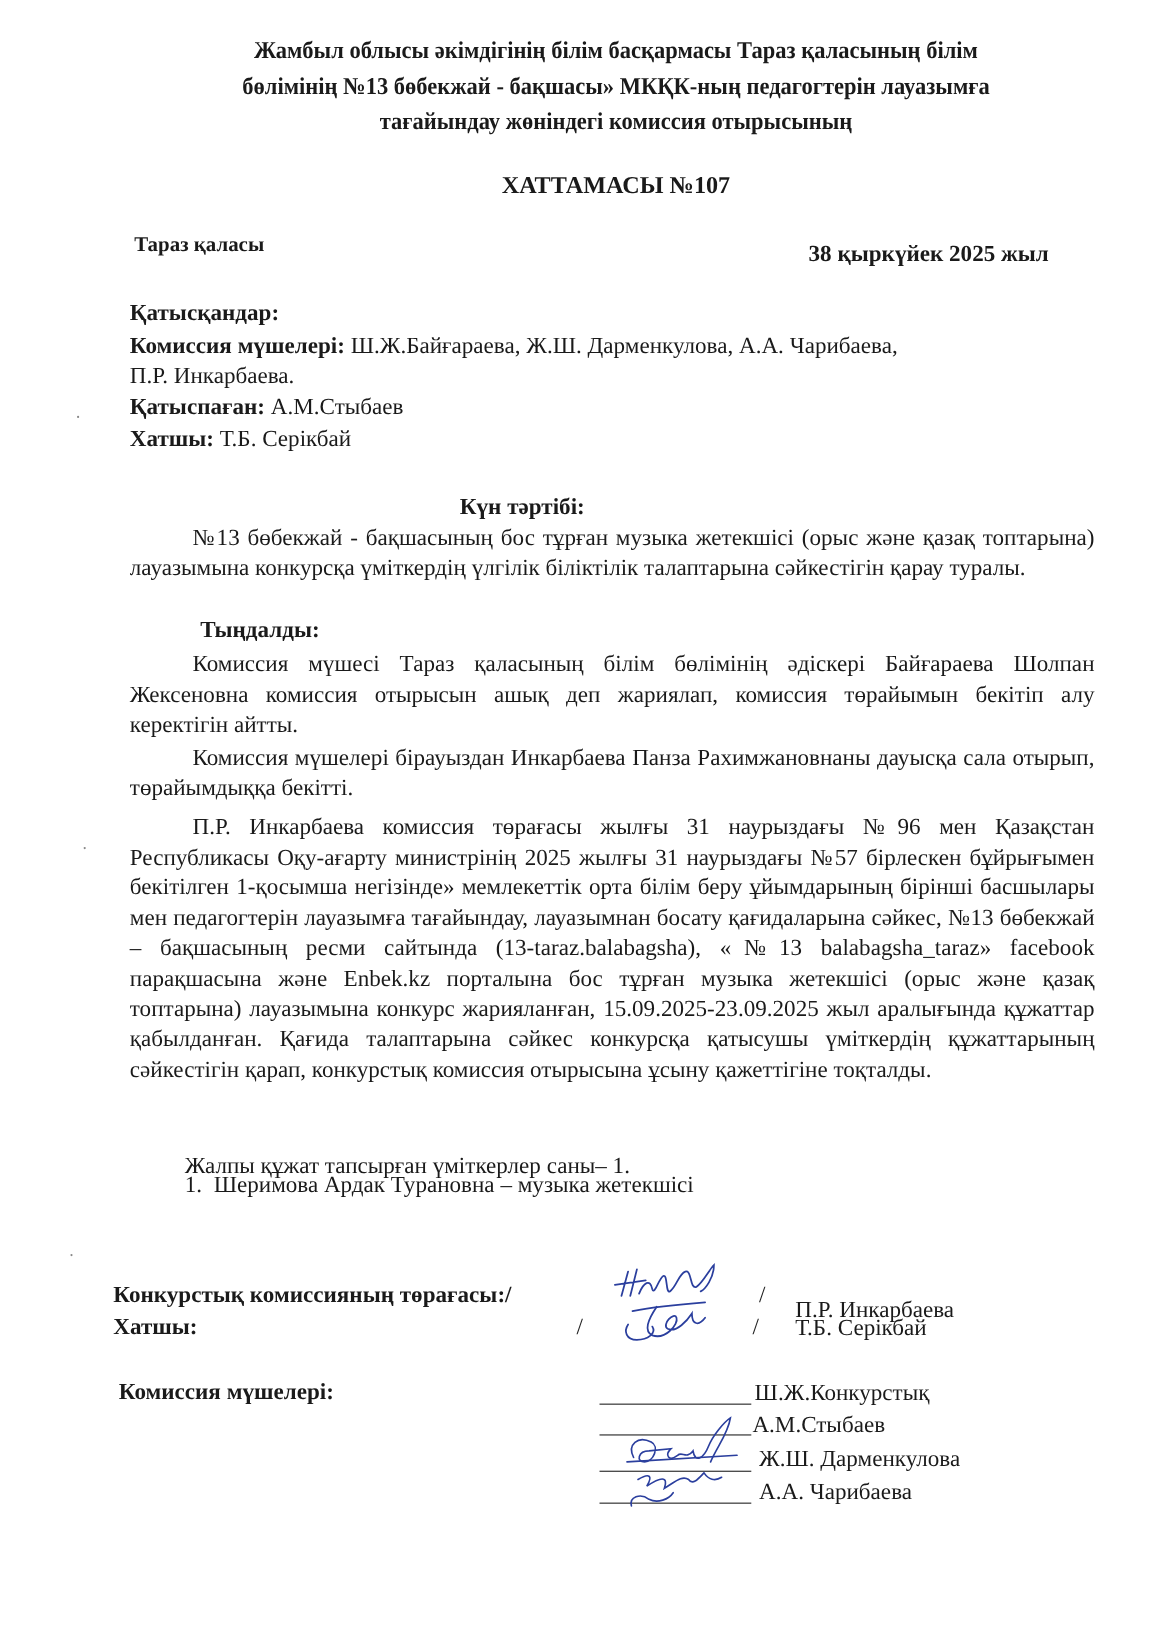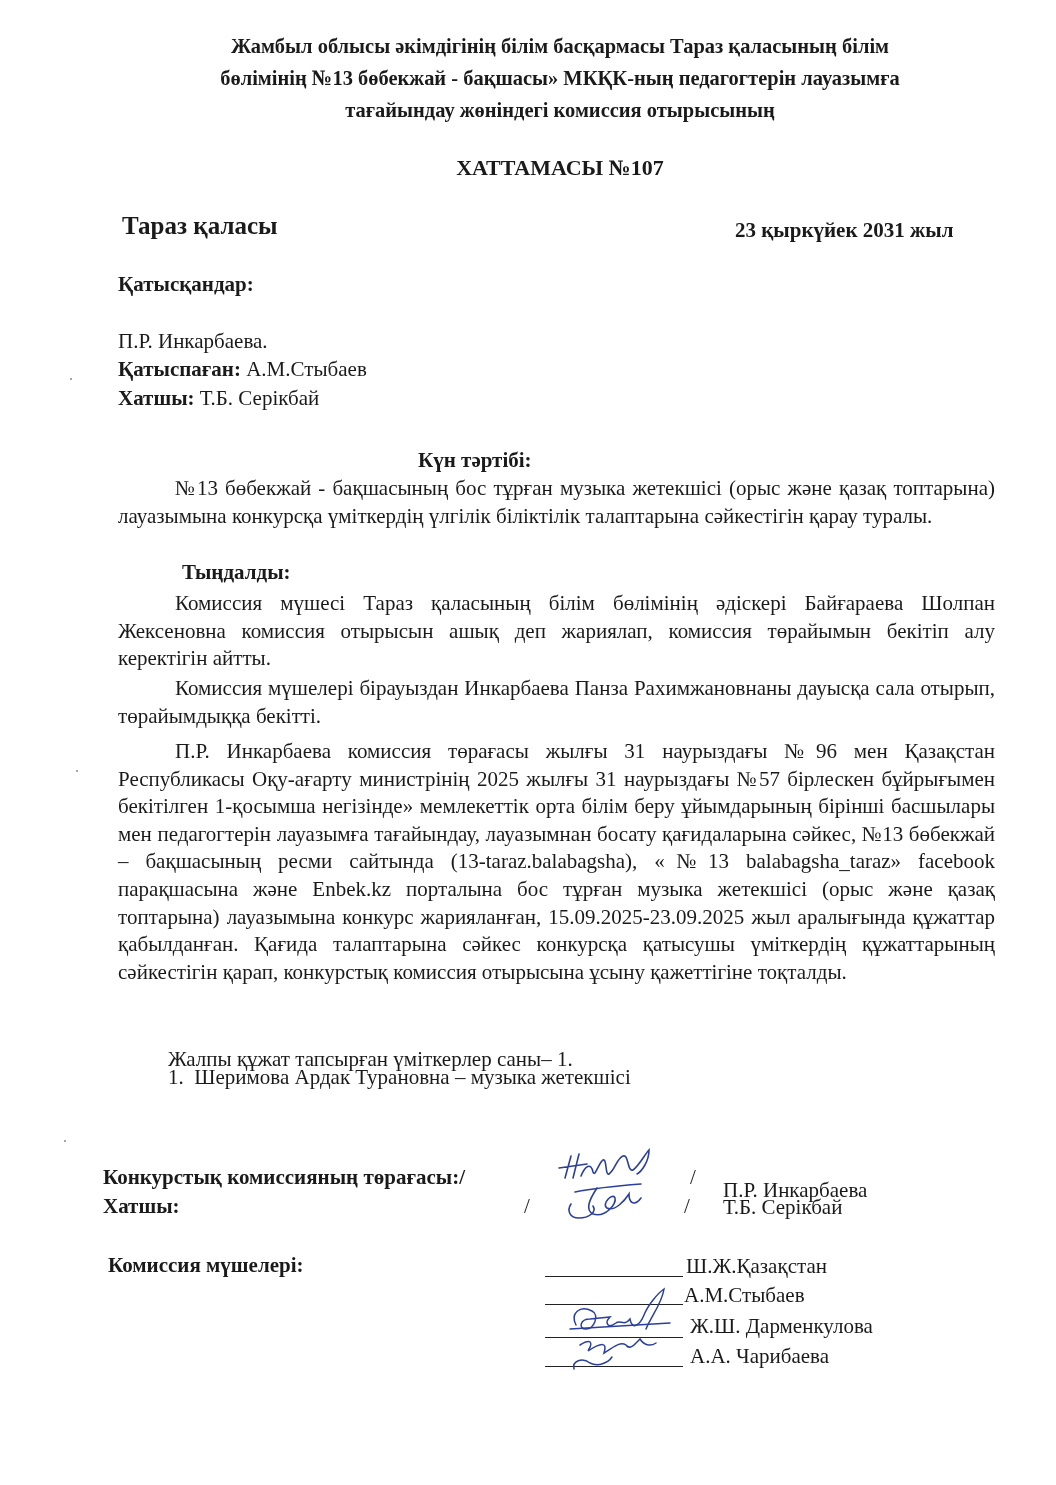--- a/index.html
+++ b/index.html
@@ -38,25 +38,28 @@
 <div class="page">
 
   <div class="title-block">
     <div>Жамбыл облысы әкімдігінің білім басқармасы  Тараз қаласының білім</div>
     <div>бөлімінің  №13 бөбекжай - бақшасы»  МКҚК-ның педагогтерін лауазымға</div>
     <div>тағайындау жөніндегі комиссия отырысының</div>
   </div>
 
   <div class="protocol">ХАТТАМАСЫ №107</div>
 
-  <div class="abs b line" style="left:122px; top:212px; font-size:25px;">Тараз қаласы</div>
-  <div class="abs b line" style="left:735px; top:218px; font-size:21px;">23 қыркүйек 2031 жыл</div>
+  <div class="abs b line" style="left:122px; top:212px; font-size:19px;">Тараз қаласы</div>
+  <div class="abs b line" style="left:735px; top:218px; font-size:21px;">38 қыркүйек 2025 жыл</div>
 
   <div class="abs b line" style="left:118px; top:272px;">Қатысқандар:</div>
 
+  <div class="abs line" style="left:118px; top:302px;">
+    <span class="b">Комиссия мүшелері:</span><span> Ш.Ж.Байғараева, Ж.Ш. Дарменкулова, А.А. Чарибаева,</span>
+  </div>
   <div class="abs line" style="left:118px; top:329px;">П.Р. Инкарбаева.</div>
 
   <div class="abs line" style="left:118px; top:357px;">
     <span class="b">Қатыспаған:</span><span> А.М.Стыбаев</span>
   </div>
 
   <div class="abs line" style="left:118px; top:386px;">
     <span class="b">Хатшы:</span><span> Т.Б. Серікбай</span>
   </div>
 
@@ -86,21 +89,21 @@
       <path d="M20 30 L26 8 M28 30 L34 6 M14 20 L42 16 M36 28 C40 18 46 14 48 24 C50 30 54 14 58 12 C62 10 60 28 64 26 C70 22 72 10 78 8 C84 6 82 24 88 22 C94 18 100 6 104 2 C104 14 96 24 92 26"></path>
       <path d="M30 44 C50 40 70 38 96 36"></path>
       <path d="M52 40 C44 52 40 62 48 66 C60 70 72 56 70 50 C68 44 56 56 62 60 C70 64 80 52 84 46 C84 56 90 58 96 50"></path>
       <path d="M26 56 C22 62 24 70 34 70 C44 70 52 64 48 58"></path>
     </g>
   </svg>
 
   <div class="abs b line" style="left:108px; top:1253px;">Комиссия мүшелері:</div>
 
   <div class="sig-line" style="left:545px; top:1276px; width:138px;"></div>
-  <div class="abs line" style="left:686px; top:1254px;">Ш.Ж.Қазақстан</div>
+  <div class="abs line" style="left:686px; top:1254px;">Ш.Ж.Конкурстық</div>
 
   <div class="sig-line" style="left:545px; top:1304px; width:138px;"></div>
   <div class="abs line" style="left:684px; top:1283px;">А.М.Стыбаев</div>
 
   <div class="sig-line" style="left:545px; top:1337px; width:138px;"></div>
   <div class="abs line" style="left:690px; top:1314px;">Ж.Ш. Дарменкулова</div>
 
   <div class="sig-line" style="left:545px; top:1366px; width:138px;"></div>
   <div class="abs line" style="left:690px; top:1344px;">А.А. Чарибаева</div>
 

